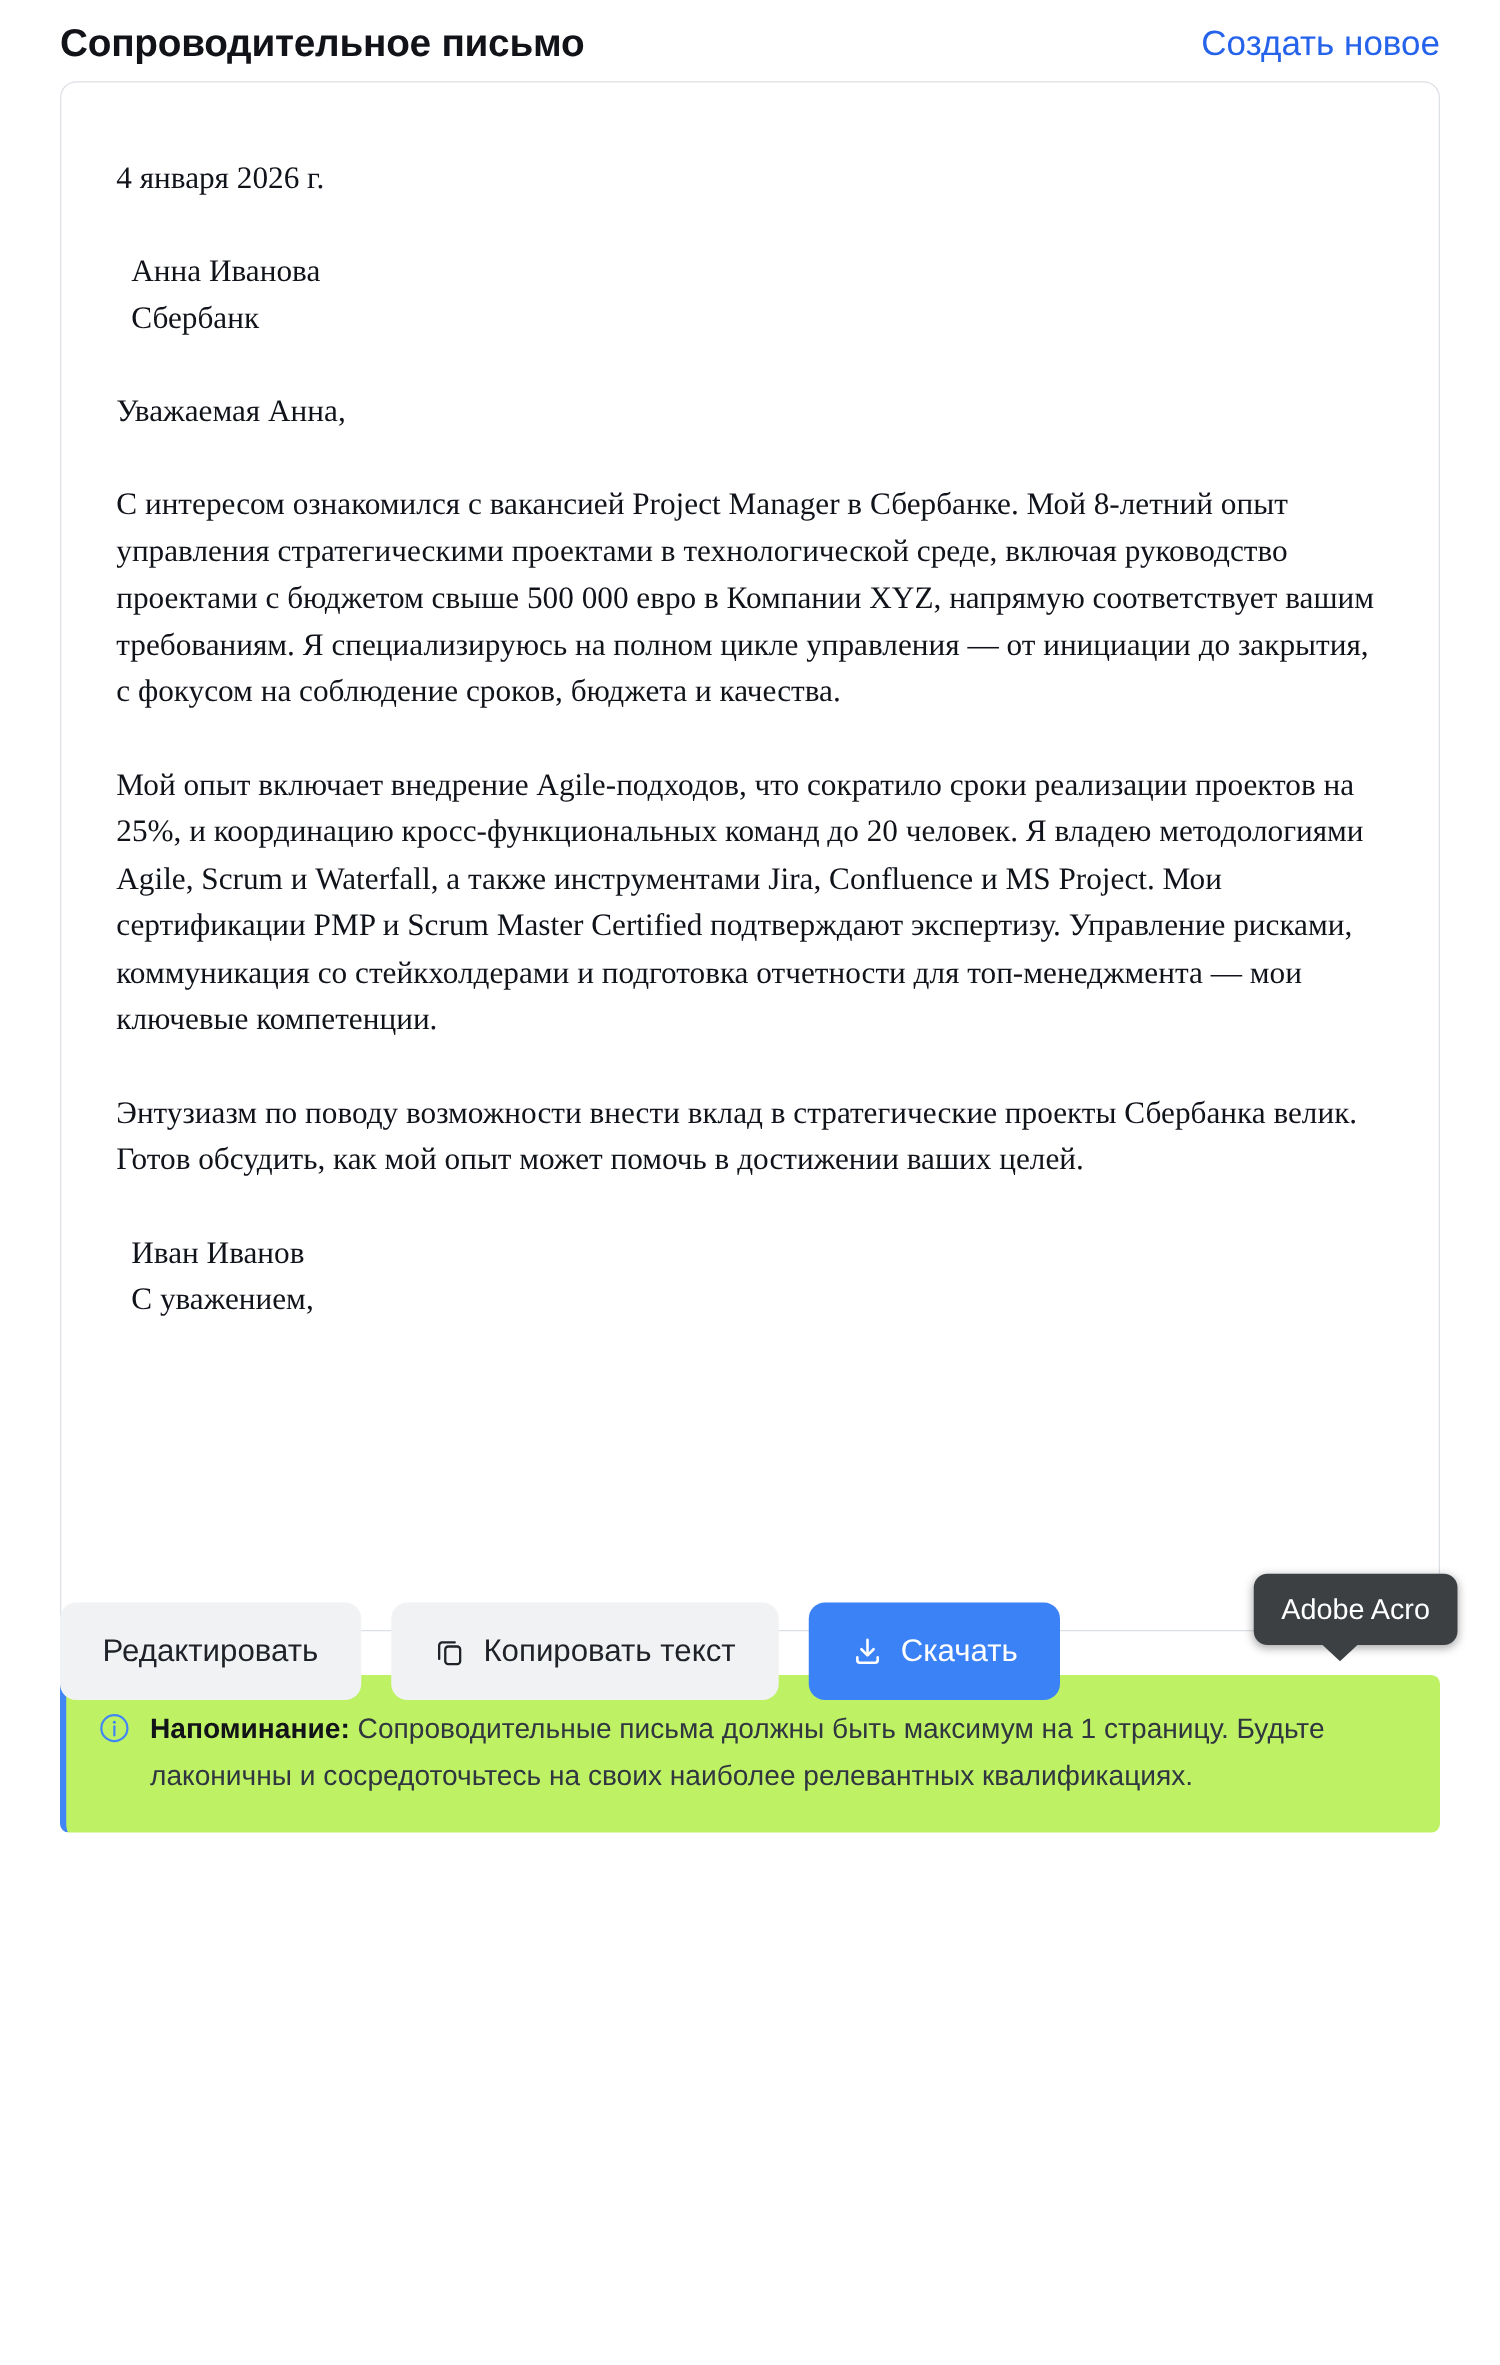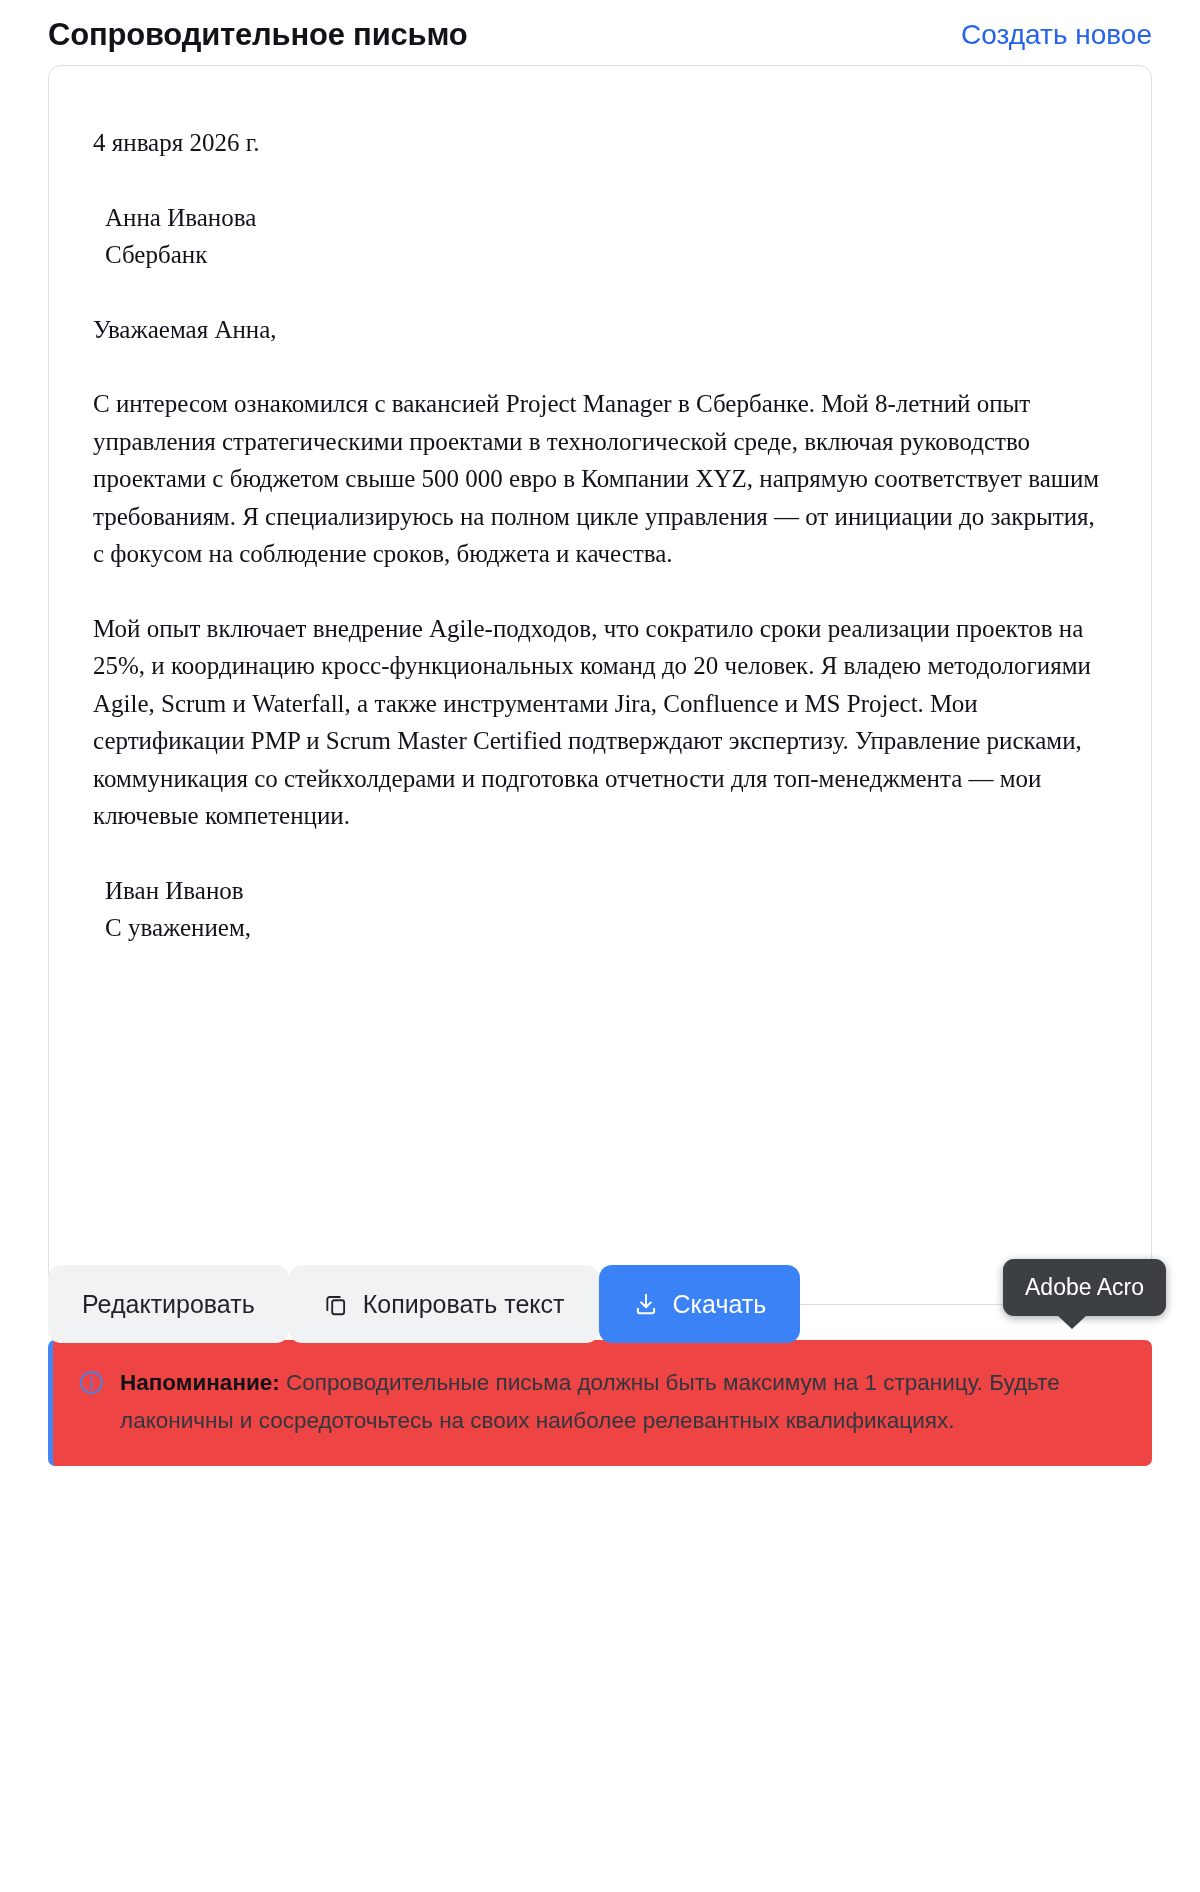--- a/index.html
+++ b/index.html
@@ -69,21 +69,21 @@
     margin: 0 0 37px 0;
   }
 
   .letter-body .block {
     margin: 0 0 37px 12px;
   }
 
   
   .reminder {
     margin-top: 35px;
-    background: #ef4444;
+    background: #bef264;
     border-left: 5px solid #4285f4;
     border-radius: 7px;
     padding: 24px 26px 26px 26px;
     display: flex;
     gap: 16px;
     align-items: flex-start;
   }
 
   .info-icon {
     flex: 0 0 auto;
@@ -106,21 +106,22 @@
   }
 
   
   .actions {
     position: absolute;
     left: 48px;
     right: 48px;
     bottom: 0;
     height: 112px;
     display: flex;
-    align-items: center;
+    align-items: flex-end;
+    gap: 24px;
   }
 
   .btn {
     height: 78px;
     border-radius: 13px;
     display: inline-flex;
     align-items: center;
     justify-content: center;
     gap: 14px;
     font-size: 25px;
@@ -188,20 +189,21 @@
         <div>Анна Иванова</div>
         <div>Сбербанк</div>
       </div>
 
       <p>Уважаемая Анна,</p>
 
       <p>С интересом ознакомился с вакансией Project Manager в Сбербанке. Мой 8-летний опыт управления стратегическими проектами в технологической среде, включая руководство проектами с бюджетом свыше 500 000 евро в Компании XYZ, напрямую соответствует вашим требованиям. Я специализируюсь на полном цикле управления — от инициации до закрытия, с фокусом на соблюдение сроков, бюджета и качества.</p>
 
       <p>Мой опыт включает внедрение Agile-подходов, что сократило сроки реализации проектов на 25%, и координацию кросс-функциональных команд до 20 человек. Я владею методологиями Agile, Scrum и Waterfall, а также инструментами Jira, Confluence и MS Project. Мои сертификации PMP и Scrum Master Certified подтверждают экспертизу. Управление рисками, коммуникация со стейкхолдерами и подготовка отчетности для топ-менеджмента — мои ключевые компетенции.</p>
 
+      <p>Энтузиазм по поводу возможности внести вклад в стратегические проекты Сбербанка велик. Готов обсудить, как мой опыт может помочь в достижении ваших целей.</p>
 
 
       <div class="block">
         <div>Иван Иванов</div>
         <div>С уважением,</div>
       </div>
 
     </div>
   </div>
 

